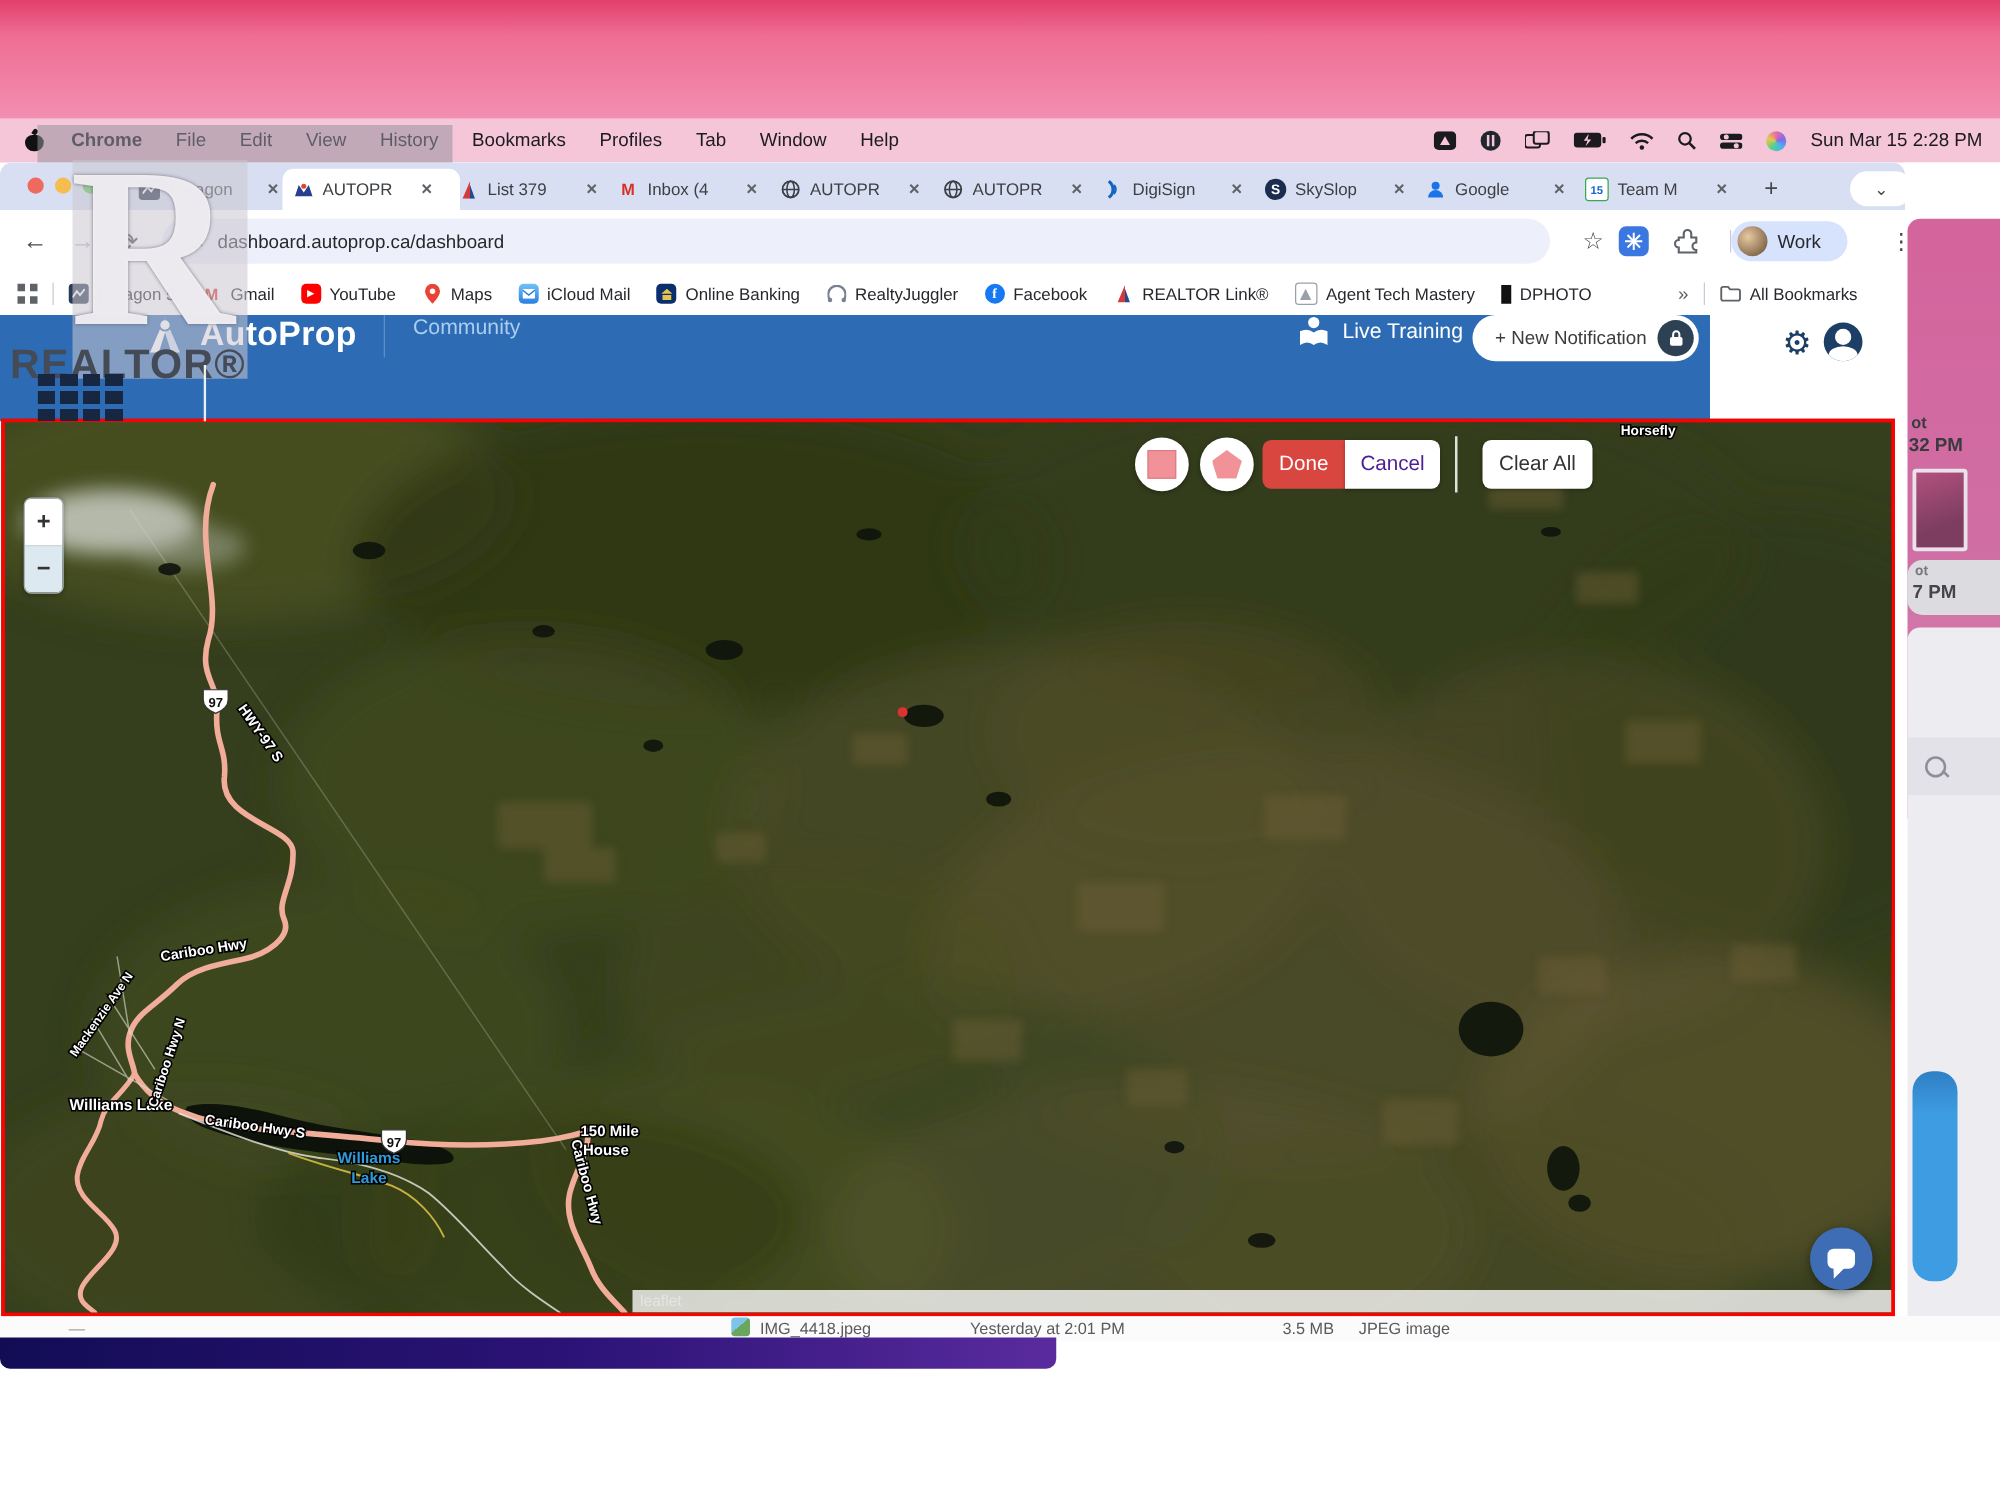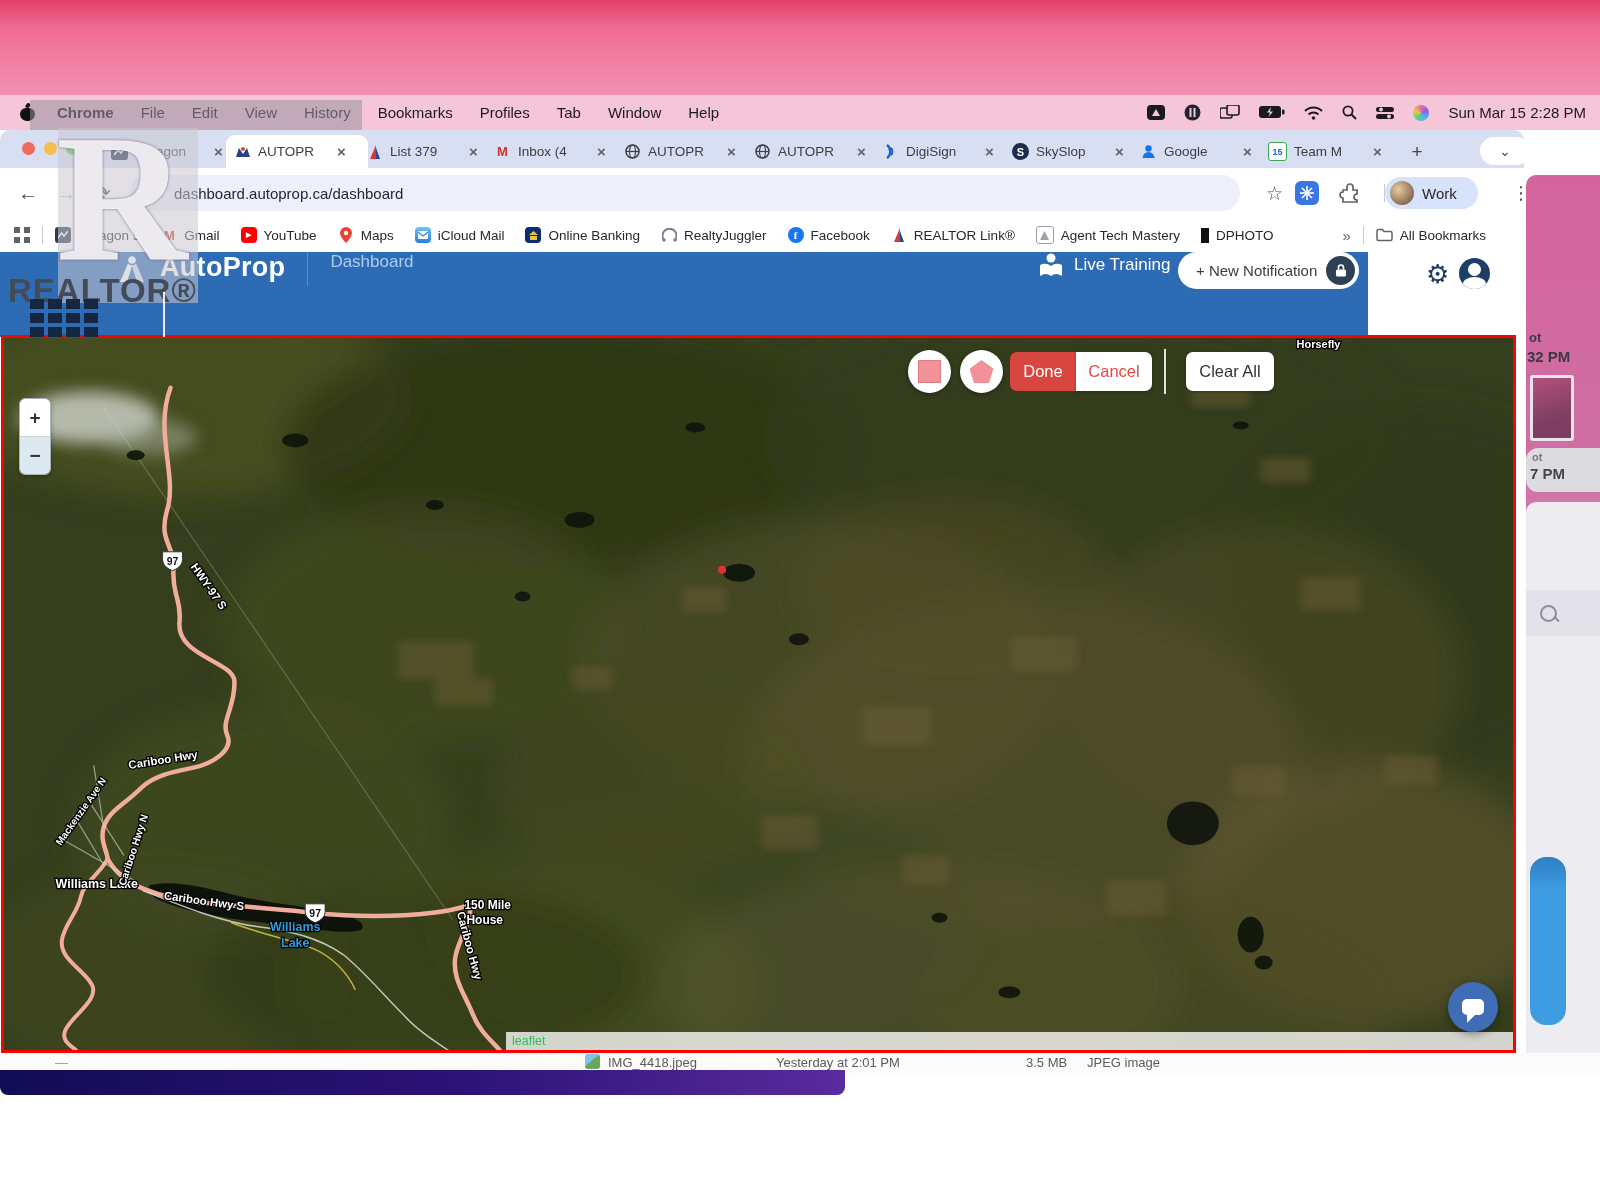--- a/index.html
+++ b/index.html
@@ -74,26 +74,26 @@
   .map{left:1px;top:335px;width:1515px;height:718px;border:3px solid #fe0000;background:#353e1d;overflow:hidden}
   .lzoom{position:absolute;left:15px;top:60px;width:30px;border:1px solid #a9b2b8;border-radius:6px;overflow:hidden;box-shadow:0 1px 4px rgba(0,0,0,.3)}
   .lzbtn{width:30px;height:37px;display:flex;align-items:center;justify-content:center;font-size:19px;font-weight:bold;color:#333;background:#fff}
   .lzbtn.minus{background:#dde9f0;border-top:1px solid #cfd6da}
   .shapebtn{position:absolute;top:12px;width:43px;height:43px;border-radius:50%;background:#fff;box-shadow:0 1px 4px rgba(0,0,0,.35);
             display:flex;align-items:center;justify-content:center}
   .sq{width:21px;height:21px;background:#f19198;border:1px solid #e27b84}
   .pent{width:24px;height:23px;background:#f19198;clip-path:polygon(50% 0,100% 38%,81% 100%,19% 100%,0 38%)}
   .mbtn{position:absolute;top:14px;height:39px;display:flex;align-items:center;justify-content:center;font-size:16.5px}
   .done{background:#d9453f;color:#fff;border-radius:7px 0 0 7px}
-  .cancel{background:#fff;color:#ef4444;border-radius:0 7px 7px 0;box-shadow:0 1px 3px rgba(0,0,0,.3)}
+  .cancel{background:#fff;color:#4c1d95;border-radius:0 7px 7px 0;box-shadow:0 1px 3px rgba(0,0,0,.3)}
   .clearall{background:#fff;color:#333;border-radius:7px;box-shadow:0 1px 3px rgba(0,0,0,.3)}
   .tooldiv{position:absolute;left:1160px;top:11px;width:2px;height:45px;background:rgba(255,255,255,.85)}
   .attrib{position:absolute;left:502px;bottom:0;width:1010px;height:18px;background:rgba(255,255,255,.78);
           font-size:12.5px;color:#333;display:flex;align-items:center;padding-left:6px;white-space:nowrap;overflow:hidden}
-  .attrib .lf{color:#22c55e;margin-right:5px}
+  .attrib .lf{color:#e5e5e5;margin-right:5px}
   .intercom{position:absolute;left:1444px;top:644px;width:50px;height:50px;border-radius:50%;background:#3e6db6;box-shadow:0 2px 8px rgba(0,0,0,.4);
             display:flex;align-items:center;justify-content:center}
   .chatbub{width:22px;height:16px;background:#fff;border-radius:5px;position:relative}
   .chatbub:after{content:"";position:absolute;left:5px;top:14px;border:5px solid transparent;border-top-color:#fff;border-left-color:#fff}
 
   
   .ghost{left:8px;top:100px;width:362px;height:237px;z-index:50;pointer-events:none}
   .g-menucover{position:absolute;left:22px;top:0;width:332px;height:30px;background:rgba(150,146,158,.55)}
   .g-rblock{position:absolute;left:50px;top:28px;width:140px;height:175px;background:rgba(203,198,208,.55)}
   .g-R{position:absolute;left:48px;top:8px;font-size:182px;font-weight:bold;color:rgba(246,244,248,.92);
@@ -447,21 +447,21 @@
     </div>
 
     <div class="apheader">
       <svg style="margin-left:112px" width="40" height="34">
         <path d="M20 2 L8 30 L15 30 L20 14 Z" fill="#fff"></path>
         <path d="M20 2 L32 30 L25 30 L20 14 Z" fill="#cfe0f2"></path>
         <circle cx="20" cy="8" r="4.5" fill="#fff" stroke="#2d6cb4" stroke-width="1.5"></circle>
       </svg>
       <span class="brand" style="margin-left:8px">AutoProp</span>
       <span class="hsep"></span>
-      <span class="hdash">Dashboard</span>
+      <span class="hdash">Community</span>
 
       <div style="position:absolute;left:1038px;display:flex;align-items:center;gap:10px">
         <svg width="26" height="26">
           <circle cx="13" cy="6" r="4.5" fill="#fff"></circle>
           <path d="M2 24 L2 13 Q8 10 13 14 Q18 10 24 13 L24 24 Q18 20 13 24 Q8 20 2 24 Z" fill="#fff"></path>
         </svg>
         <span class="livetr">Live Training</span>
       </div>
       <div class="notifpill" style="position:absolute;left:1178px">
         <span>+ New Notification</span>

